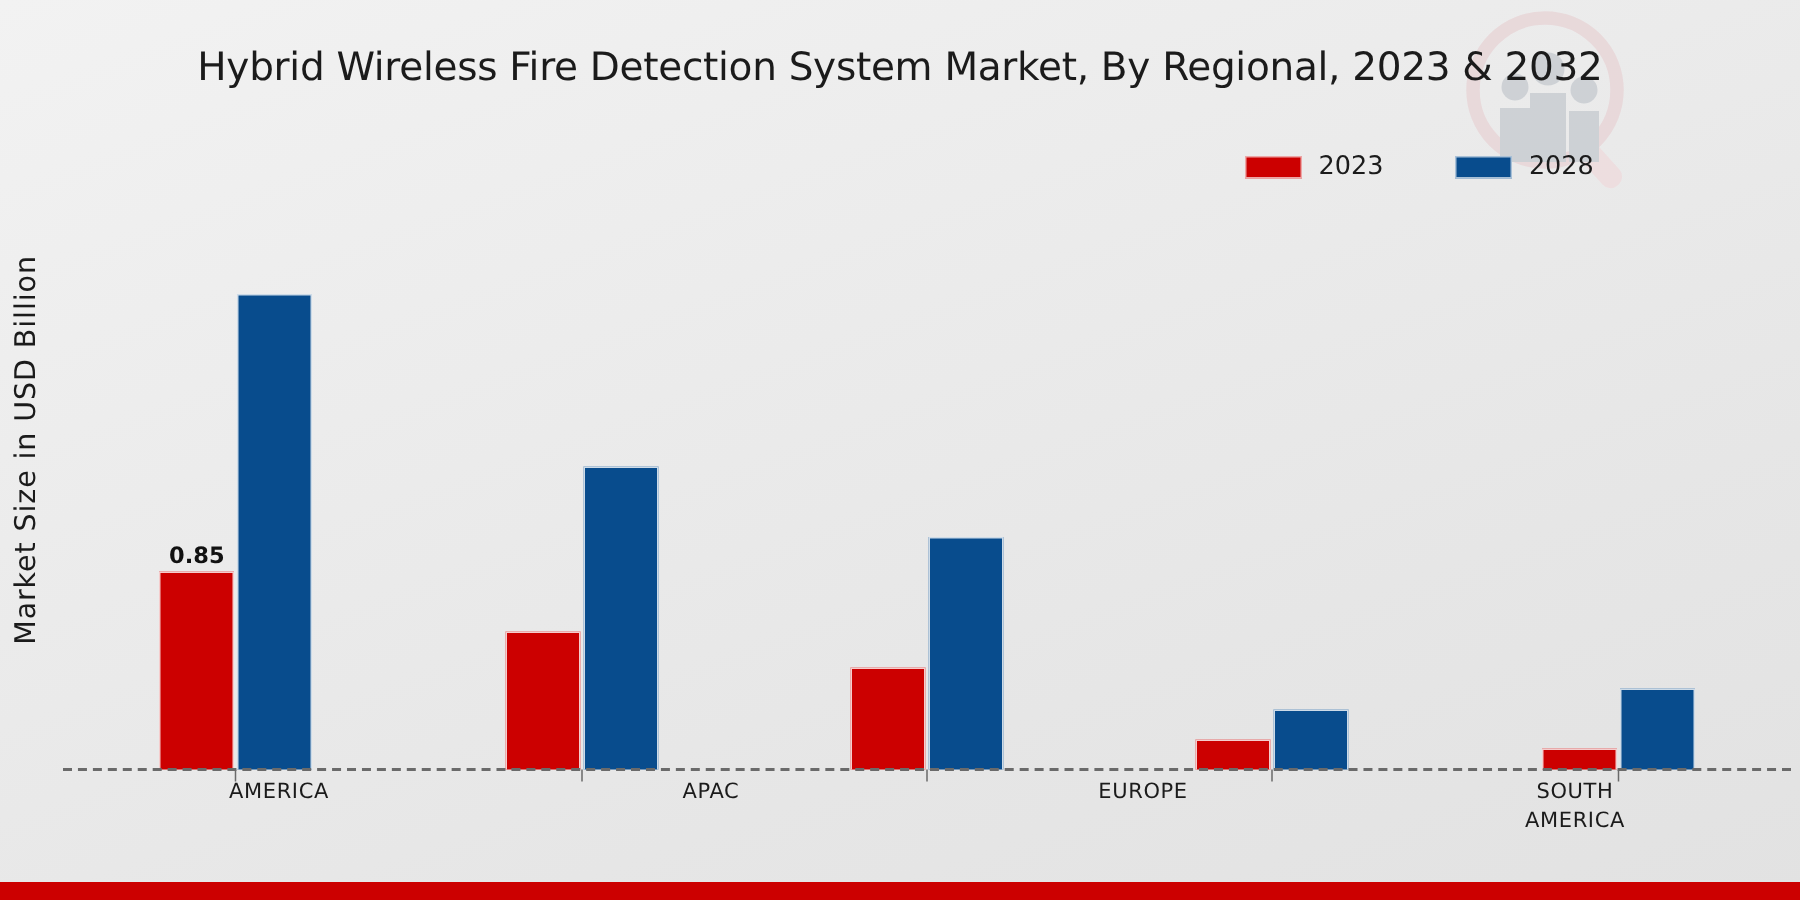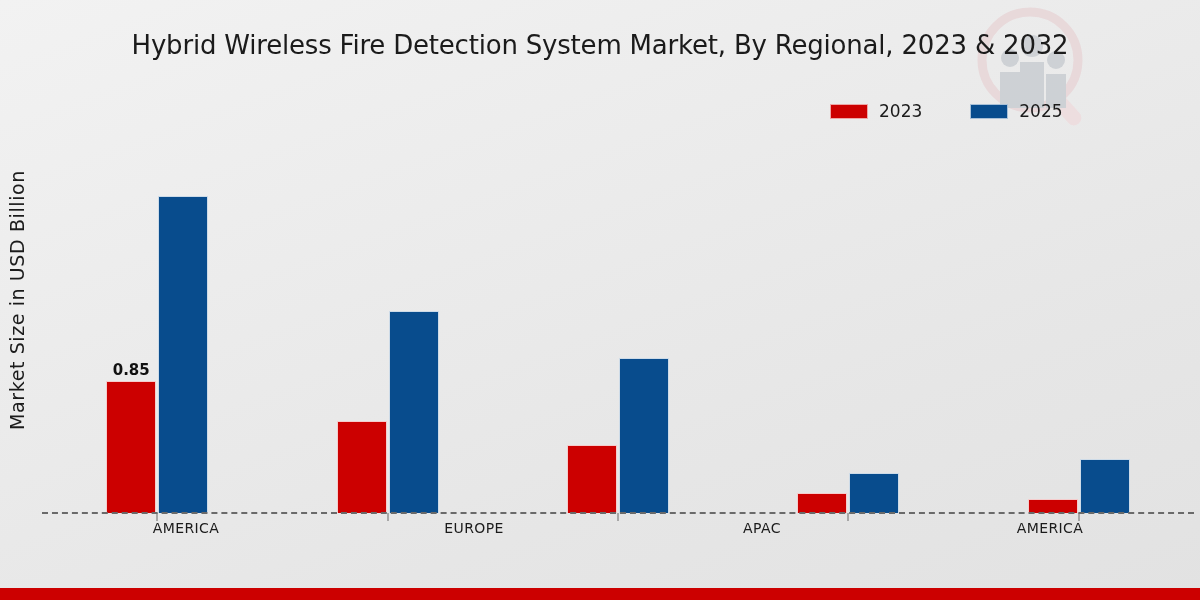--- a/index.html
+++ b/index.html
@@ -209,21 +209,21 @@
 
   <div class="chart-title">Hybrid Wireless Fire Detection System Market, By Regional, 2023 &amp; 2032</div>
 
   <div class="legend">
     <div class="legend-item">
       <span class="legend-swatch s2023"></span>
       <span class="legend-label">2023</span>
     </div>
     <div class="legend-item">
       <span class="legend-swatch s2032"></span>
-      <span class="legend-label">2025</span>
+      <span class="legend-label">2028</span>
     </div>
   </div>
 
   <div class="ylabel">Market Size in USD Billion</div>
 
   <div class="groups">
 
     <div class="group">
       <div class="bars">
         <div class="bar c2023" style="height: 132.104px;">
@@ -268,25 +268,26 @@
 
   </div>
 
   <div class="baseline"></div>
 
   <div class="cat-labels">
     <div class="cat-label">
       <span>AMERICA</span>
     </div>
     <div class="cat-label">
+      <span>APAC</span>
+    </div>
+    <div class="cat-label">
       <span>EUROPE</span>
     </div>
     <div class="cat-label">
-      <span>APAC</span>
-    </div>
-    <div class="cat-label">
+      <span>SOUTH</span>
       <span>AMERICA</span>
     </div>
   </div>
 
   <div class="footer-bar"></div>
 
 </div>
 
 </body></html>

